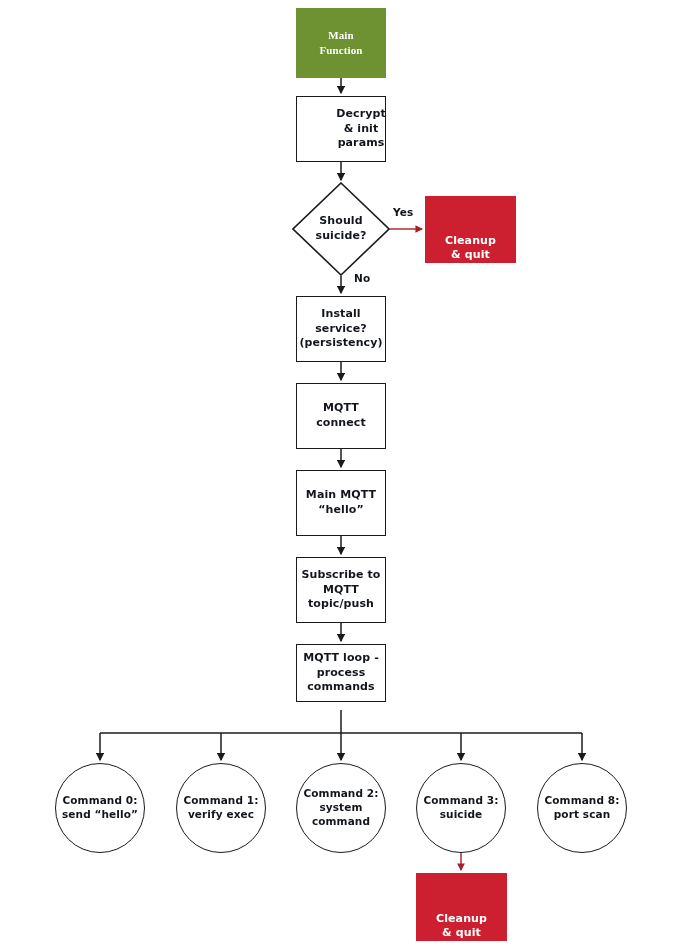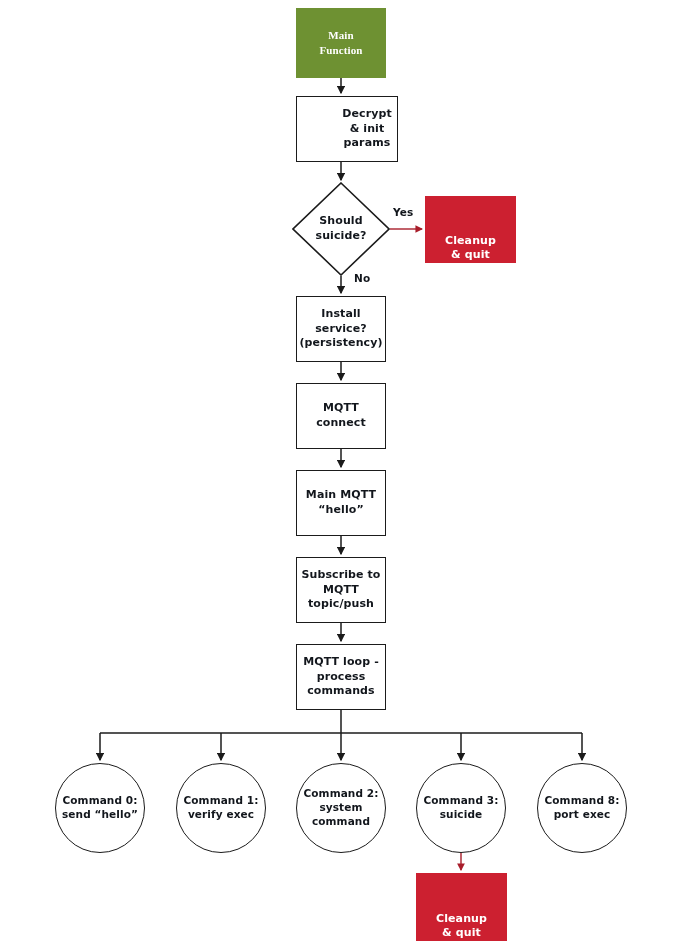--- a/index.html
+++ b/index.html
@@ -137,21 +137,21 @@
       <path d="M 390 229 L 422 229" marker-end="url(#arrow-red)"></path>
       <path d="M 461 853 L 461 870" marker-end="url(#arrow-red)"></path>
     </g>
   </svg>
 
   <div class="node node-start" style="left:296px; top:8px; width:90px; height:70px;">
     <span>Main
 Function</span>
   </div>
 
-  <div class="node node-process" style="left:296px; top:96px; width:102px; height:66px;padding-left:40px;">
+  <div class="node node-process" style="left:296px; top:96px; width:90px; height:66px;padding-left:40px;">
     <span>Decrypt &amp; init
 params</span>
   </div>
 
   <div class="node node-decision" style="left:292px; top:182px;">
     <svg class="decision-shape" viewBox="0 0 98 94" preserveAspectRatio="none" xmlns="http://www.w3.org/2000/svg">
       <polygon points="49,1 97,47 49,93 1,47" fill="#ffffff" stroke="#1b1b1b" stroke-width="1.6"></polygon>
     </svg>
     <span class="decision-label">Should
 suicide?</span>
@@ -184,21 +184,21 @@
     <span>Main MQTT
 “hello”</span>
   </div>
 
   <div class="node node-process" style="left:296px; top:557px; width:90px; height:66px;">
     <span>Subscribe to
 MQTT
 topic/push</span>
   </div>
 
-  <div class="node node-process" style="left:296px; top:644px; width:90px; height:66px;">
+  <div class="node node-process" style="left:296px; top:644px; width:90px; height:58px;">
     <span>MQTT loop -
 process
 commands</span>
   </div>
 
   <div class="node node-circle" style="left:55px; top:763px; width:90px; height:90px;align-items:center;">
     <span>Command 0:
 send “hello”</span>
   </div>
 
@@ -213,21 +213,21 @@
 command</span>
   </div>
 
   <div class="node node-circle" style="left:416px; top:763px; width:90px; height:90px;">
     <span>Command 3:
 suicide</span>
   </div>
 
   <div class="node node-circle" style="left:537px; top:763px; width:90px; height:90px;">
     <span>Command 8:
-port exec</span>
+port scan</span>
   </div>
 
   <div class="node node-terminal" style="left:416px; top:873px; width:91px; height:68px;">
     <span>Cleanup
 &amp; quit</span>
   </div>
 
 </div>
 
 </body></html>

